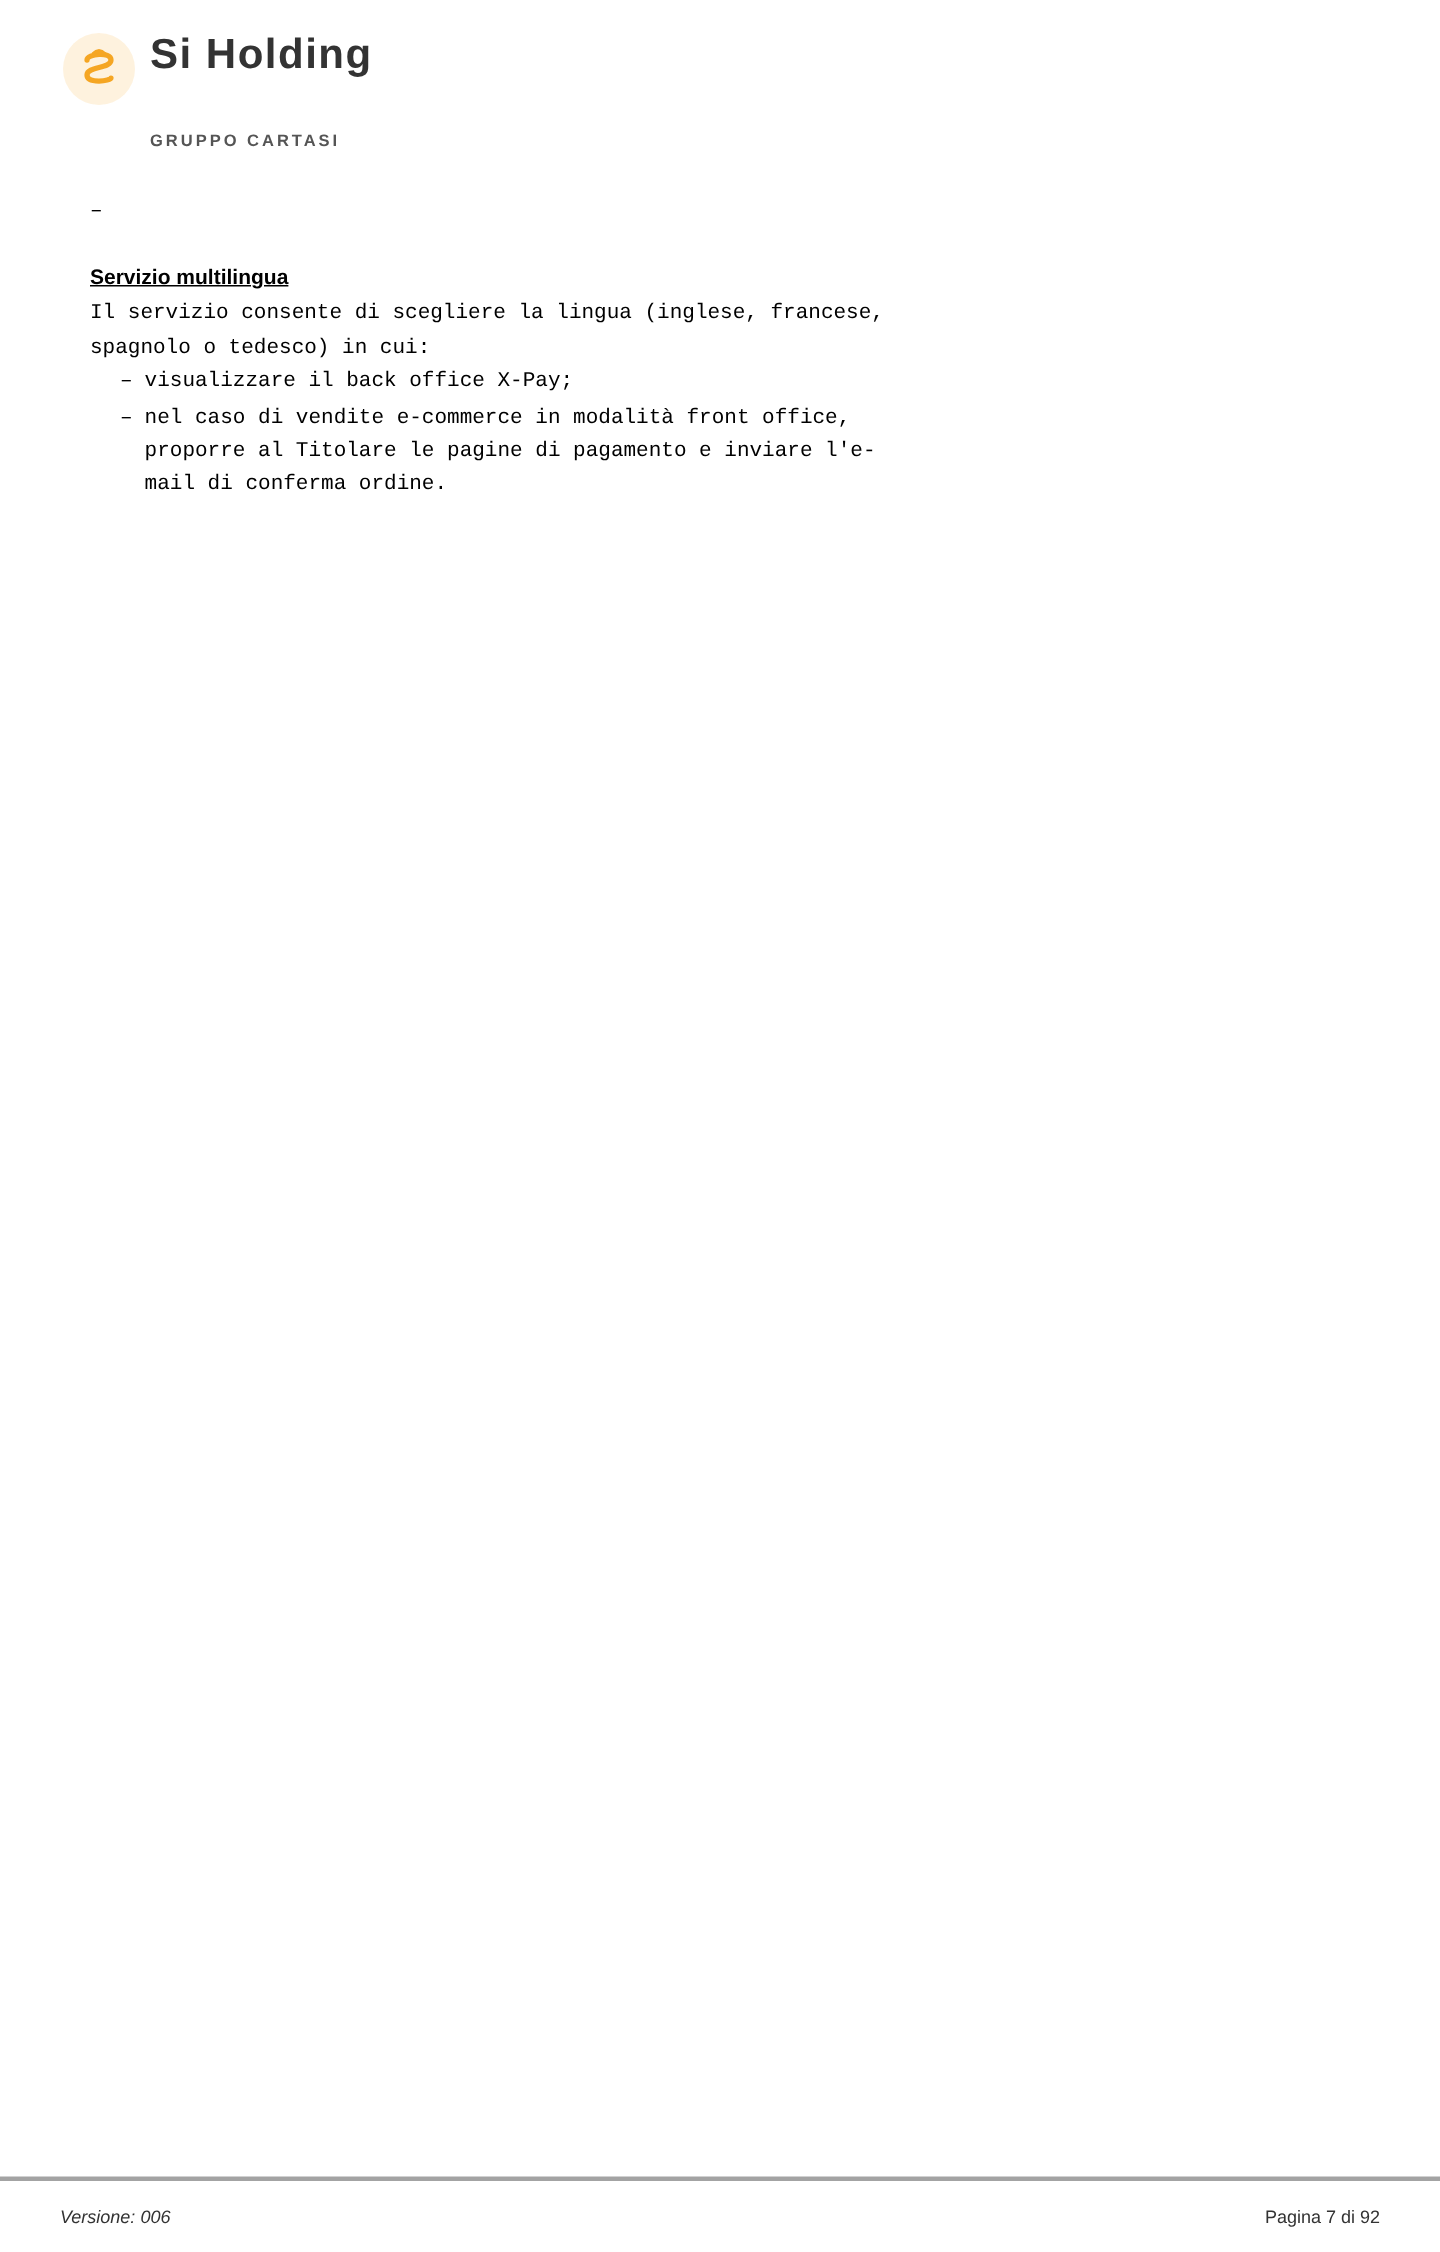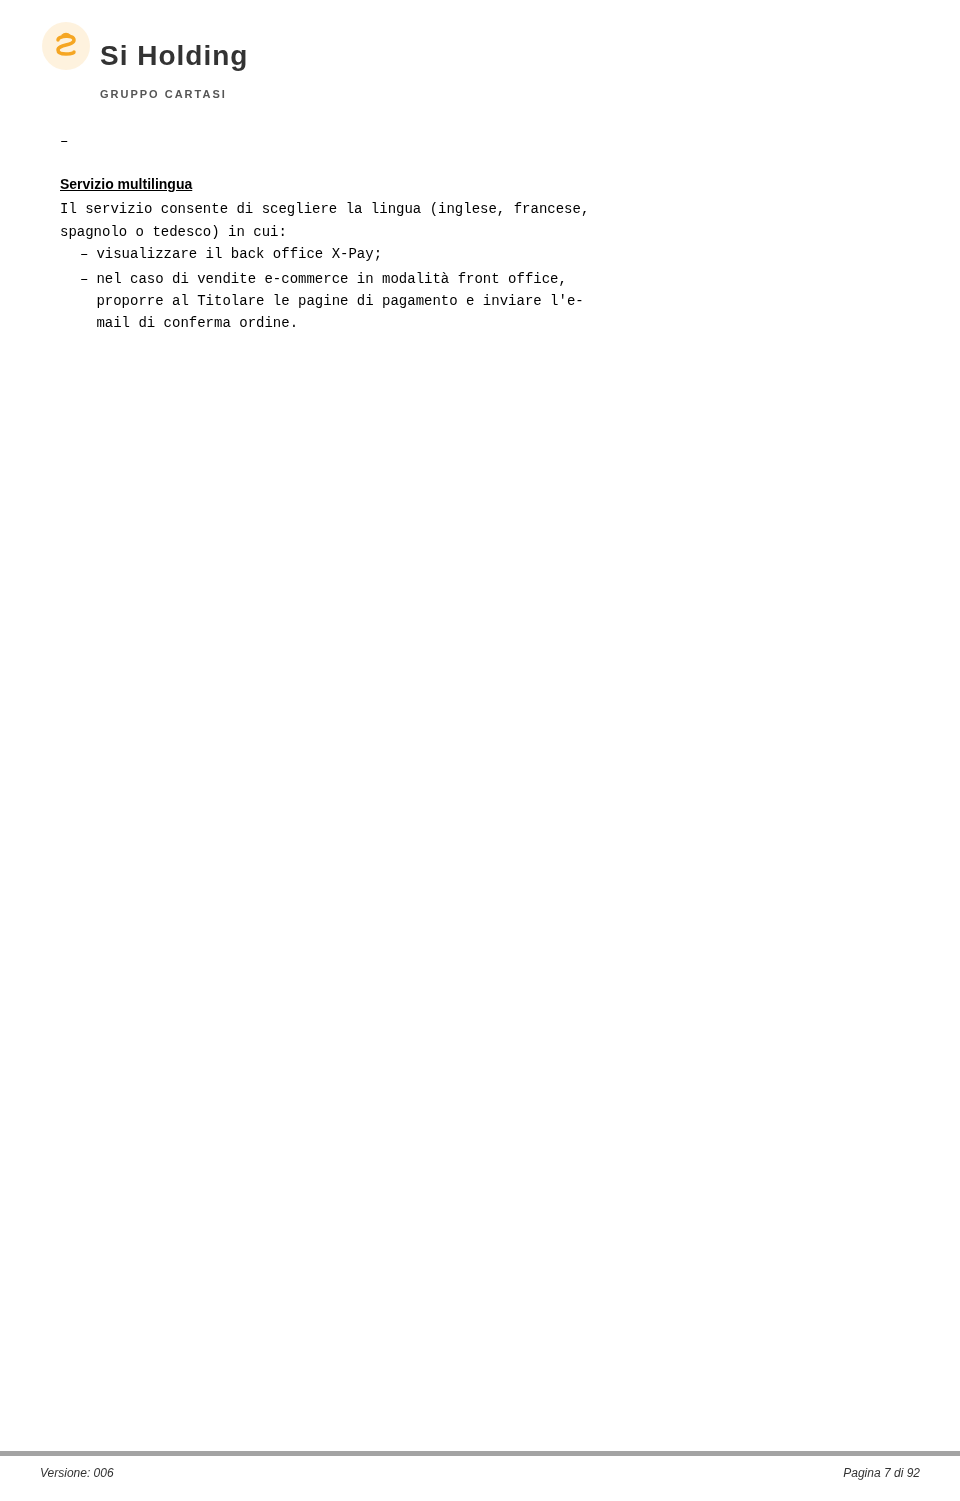--- a/index.html
+++ b/index.html
@@ -32,21 +32,21 @@
     }
 
     .logo-container {
       display: flex;
       flex-direction: column;
       align-items: flex-start;
     }
 
     .logo-top {
       display: flex;
-      align-items: flex-end;
+      align-items: flex-start;
       gap: 8px;
     }
 
     .logo-icon {
       width: 52px;
       height: 52px;
     }
 
     .logo-text {
       font-family: Arial, sans-serif;
@@ -111,38 +111,38 @@
       gap: 8px;
       margin-bottom: 2px;
     }
 
     .footer {
       position: absolute;
       bottom: 0;
       left: 0;
       right: 0;
       height: 50px;
-      border-top: 5px solid #a3a3a3;
-      display: flex;
+      border-top: 3px solid #a3a3a3;
+      display: flex;
+      align-items: center;
       justify-content: space-between;
       padding: 10px 40px;
     }
 
     .footer-version {
       font-family: Arial, sans-serif;
       font-size: 12px;
       color: #333333;
       font-style: italic;
     }
 
     .footer-page {
       font-family: Arial, sans-serif;
       font-size: 12px;
       color: #333333;
-      font-style: italic;
     }
   </style>
 </head>
 <body>
 
 <div class="page-container">
 
   <div class="header">
     <div class="logo-container">
       <div class="logo-top">

